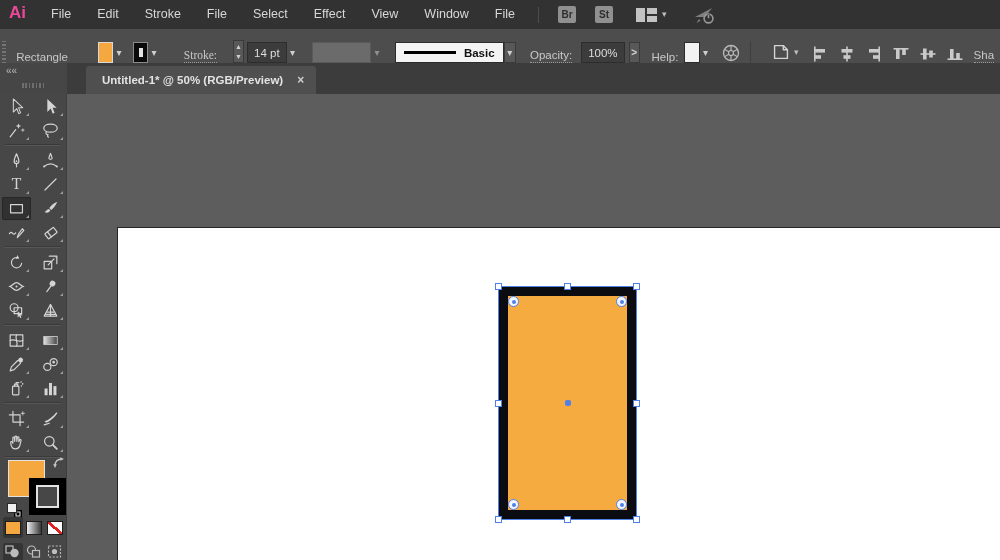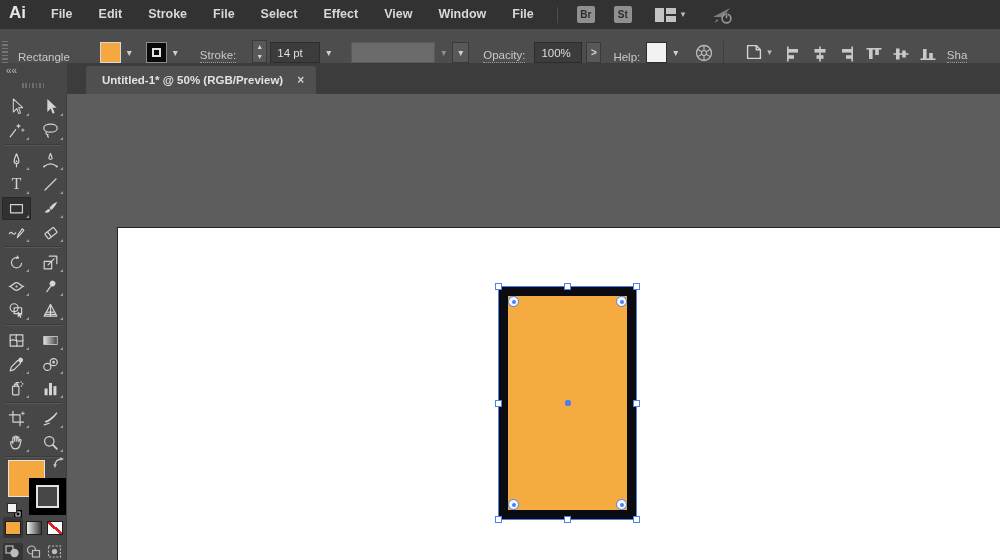--- a/index.html
+++ b/index.html
@@ -4,22 +4,22 @@
 <style>
   html,body{margin:0;padding:0;}
   body{width:1000px;height:560px;overflow:hidden;position:relative;background:#5d5d5d;
        font-family:"Liberation Sans",sans-serif;-webkit-user-select:none;}
   .abs{position:absolute;}
   svg{display:block;}
   .ticon{stroke:#d4d4d4;fill:none;stroke-width:1.5;stroke-linecap:round;stroke-linejoin:round;}
 
   
   .menubar{left:0;top:0;width:1000px;height:29px;background:#323232;display:flex;align-items:center;color:#d8d8d8;font-size:12.5px;}
-  .ai-logo{color:#e5e5e5;font-weight:bold;font-size:17px;margin:0 12px 4px 9px;letter-spacing:0;}
-  .menu-item{padding:0 13px;line-height:29px;cursor:default;font-weight:bold;}
+  .ai-logo{color:#ec4899;font-weight:bold;font-size:17px;margin:0 12px 4px 9px;letter-spacing:0;}
+  .menu-item{padding:0 13px;line-height:29px;cursor:default;}
   .mb-sep{width:1px;height:16px;background:#4c4c4c;margin-left:10px;}
   .mini-btn{background:#909090;color:#2d2d2d;font-size:10px;font-weight:bold;width:18px;height:17px;border-radius:2px;
             display:flex;align-items:center;justify-content:center;margin-left:19px;}
   .ws-switcher{display:flex;align-items:center;margin-left:23px;gap:5px;}
   .chev{color:#bdbdbd;font-size:9px;line-height:1;}
   .gpu{margin-left:26px;opacity:.85;}
 
   
   .controlbar{left:0;top:29px;width:1000px;height:34px;background:#4d4d4d;display:flex;align-items:flex-end;
               color:#c8c8c8;font-size:11.5px;border-bottom:1px solid #404040;white-space:nowrap;}
@@ -147,29 +147,33 @@
   </span>
 </div>
 
 <div class="abs controlbar">
   <span class="grip"></span>
   <span class="cb-label">Rectangle</span>
   <span class="swatch fillsw"></span>
   <span class="chevbtn"></span>
   <span class="swatch strokesw"></span>
   <span class="chevbtn"></span>
-  <span class="cb-link" style="margin-left:16px;">Stroke:</span>
+  <span class="cb-link" style="margin-left:24px;font-family:Liberation Serif, serif;">Stroke:</span>
   <span class="stepper">
       <span>▲</span>
       <span>▼</span>
     </span>
   <span class="field" style="width:36px;">14 pt</span>
   <span class="chevbtn"></span>
   <span class="brushfield"></span>
   <span class="chevbtn dim"></span>
+  <span class="basicdd">
+    <span class="basicline"></span>
+    <span>Basic</span>
+  </span>
   <span class="chevbtn boxed"></span>
   <span class="cb-link" style="margin-left:14px;">Opacity:</span>
   <span class="field" style="width:34px;">100%</span>
   <span class="morebtn">&gt;</span>
   <span class="cb-label" style="margin-left:12px;">Help:</span>
   <span class="swatch stylesw"></span>
   <span class="chevbtn"></span>
   <span class="cicon">
     <svg width="20" height="20" viewBox="0 0 24 24">
       <circle cx="12" cy="12" r="9" fill="none" stroke="#b9b9b9" stroke-width="1.6"></circle>

